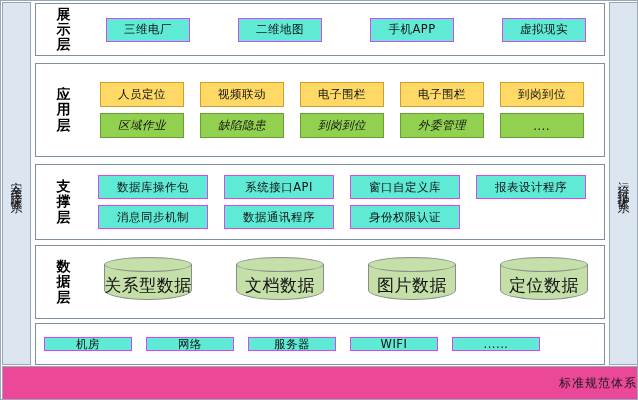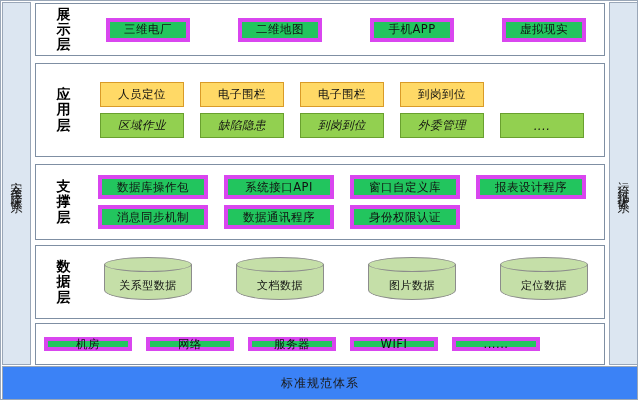--- a/index.html
+++ b/index.html
@@ -35,24 +35,24 @@
     letter-spacing:4px;
     line-height:1;
   }
   #left-pillar{left:1px;top:1px;width:29px;height:363px;}
   #right-pillar{left:608px;top:1px;width:29px;height:363px;}
 
   
   #bottom-bar{
     position:absolute;
     left:1px;top:365px;width:636px;height:34px;
-    background:#3b82f6;
+    background:#ec4899;
     border:1px solid #9aa7b8;
     box-sizing:border-box;
-    display:flex;align-items:center;justify-content:center;
+    display:flex;align-items:center;justify-content:flex-end;
     font-size:12px;color:#1a1a1a;letter-spacing:1px;
   }
 
   
   .layer{
     position:absolute;
     left:34px;
     width:570px;
     box-sizing:border-box;
     border:1px solid #7f8fa3;
@@ -95,22 +95,22 @@
     display:flex;
     align-items:center;
     justify-content:center;
     font-size:11.5px;
     color:#111;
     height:22px;
     white-space:nowrap;
     letter-spacing:0.5px;
   }
   .node.blue{
-    background:#22c55e;
-    border:4px solid #d946ef;
+    background:#5eead4;
+    border:1px solid #d946ef;
   }
   .node.orange{
     background:#ffd966;
     border:1px solid #d99b28;
   }
   .node.green{
     background:#92d050;
     border:1px solid #69a02f;
     font-style:italic;
   }
@@ -155,21 +155,21 @@
     position:absolute;left:0;top:0px;
     width:88px;height:15px;
     box-sizing:border-box;
     background:#c5dfa8;
     border:1px solid #8c8c8c;
     border-radius:50%;
   }
   .cyl .clabel{
     position:relative;
     z-index:3;
-    font-size:11px;
+    font-size:17px;
     color:#111;
     white-space:nowrap;
     margin-top:6px;
     letter-spacing:0.5px;
   }
 </style>
 </head>
 <body>
 
 <div id="root">
@@ -200,20 +200,21 @@
 
   <div class="layer" id="layer-application" style="top:62px;height:94px;">
     <div class="layer-title">
         <div>应</div>
         <div>用</div>
         <div>层</div>
       </div>
     <div class="layer-body">
       <div class="row app-row">
         <div class="node orange">人员定位</div>
+        <div class="node orange">视频联动</div>
         <div class="node orange">电子围栏</div>
         <div class="node orange">电子围栏</div>
         <div class="node orange">到岗到位</div>
       </div>
       <div class="row app-row">
         <div class="node green">区域作业</div>
         <div class="node green">缺陷隐患</div>
         <div class="node green">到岗到位</div>
         <div class="node green">外委管理</div>
         <div class="node green">....</div>

